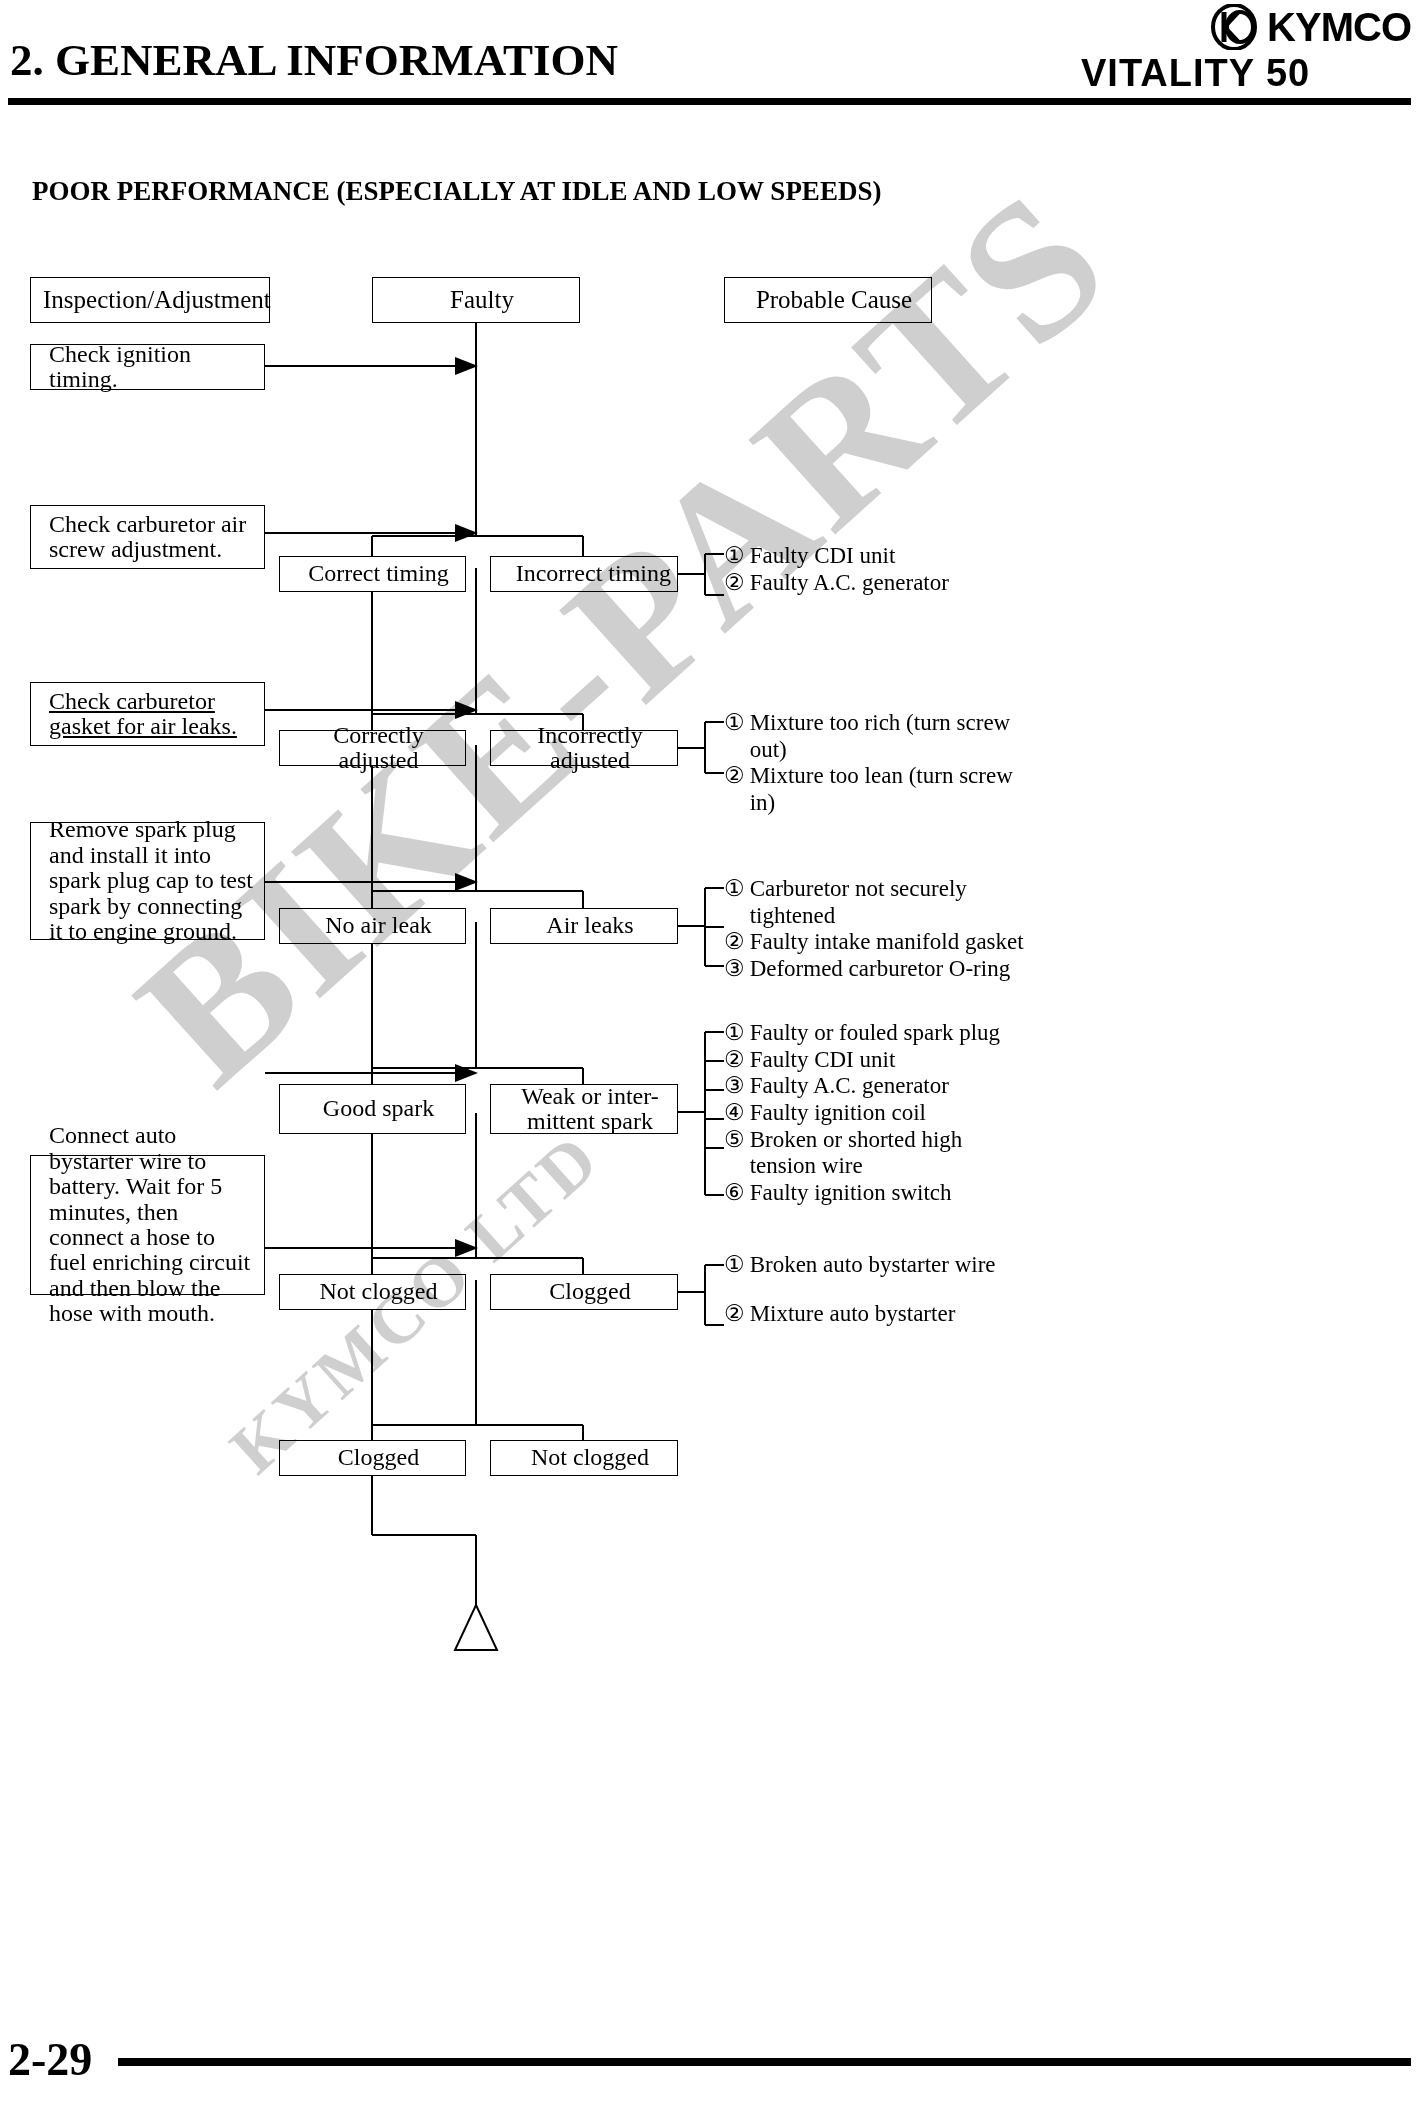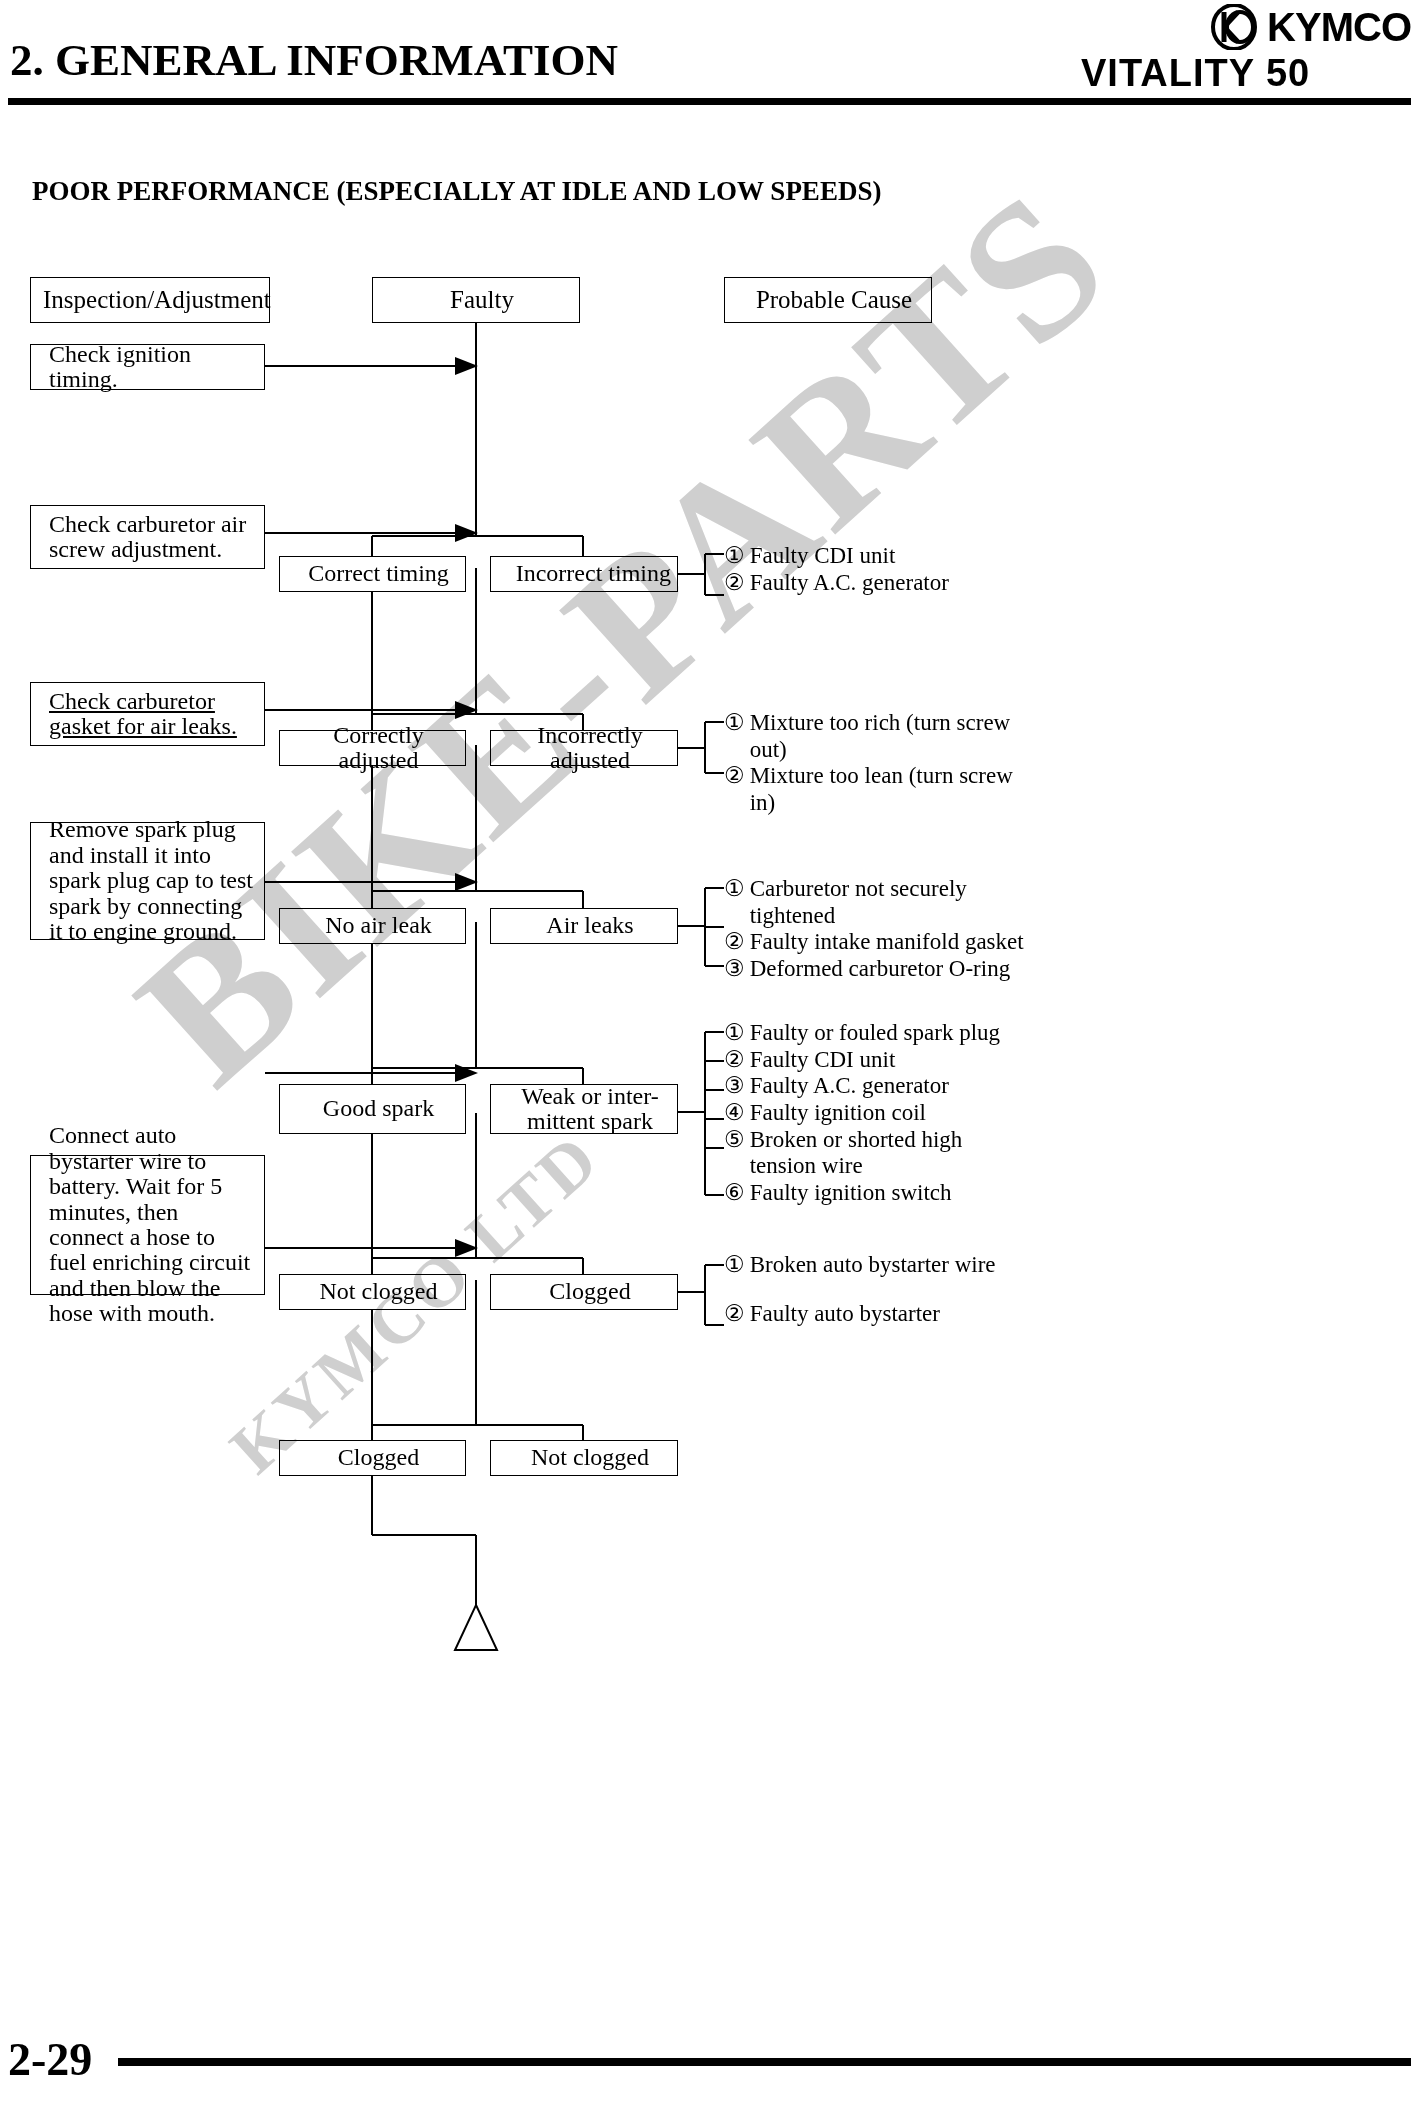--- a/index.html
+++ b/index.html
@@ -467,21 +467,21 @@
   <div class="node center" style="left:490px; top:1274px; width:188px; height:36px;">
     <div class="inner">Clogged</div>
   </div>
   <div class="cause-list" style="left:724px; top:1252px; width:320px;">
     <div class="cause-item" style="margin-bottom:22px;">
       <span class="cause-num">①</span>
       <span class="cause-text">Broken auto bystarter wire</span>
     </div>
     <div class="cause-item">
       <span class="cause-num">②</span>
-      <span class="cause-text">Faulty auto bystarter</span>
+      <span class="cause-text">Mixture auto bystarter</span>
     </div>
   </div>
 
   <div class="node left" style="left:30px; top:1155px; width:235px; height:140px;">
     <div class="inner">Connect auto bystarter wire to battery. Wait for 5 minutes, then connect a hose to fuel enriching circuit and then blow the hose with mouth.</div>
   </div>
   <div class="node center" style="left:279px; top:1440px; width:187px; height:36px;">
     <div class="inner">Clogged</div>
   </div>
   <div class="node center" style="left:490px; top:1440px; width:188px; height:36px;">

